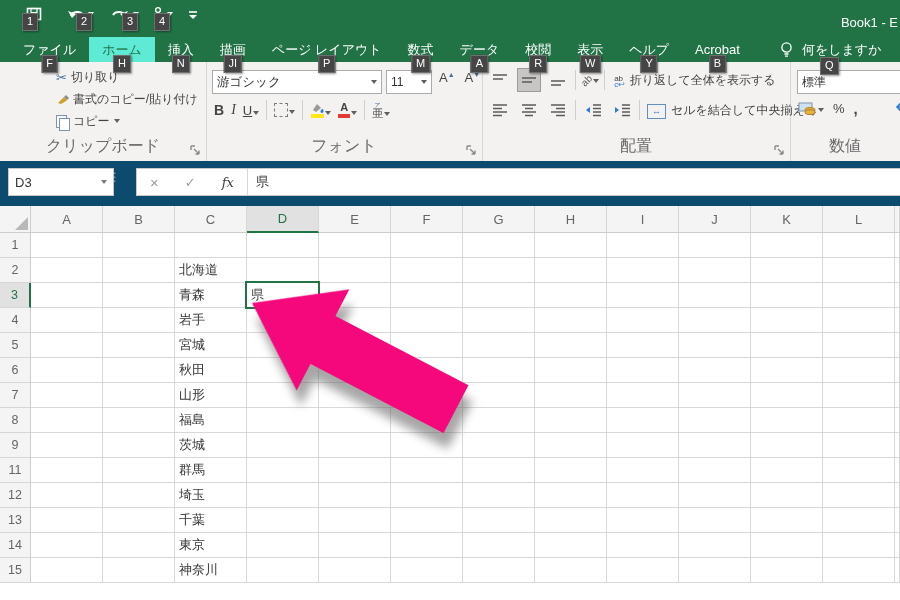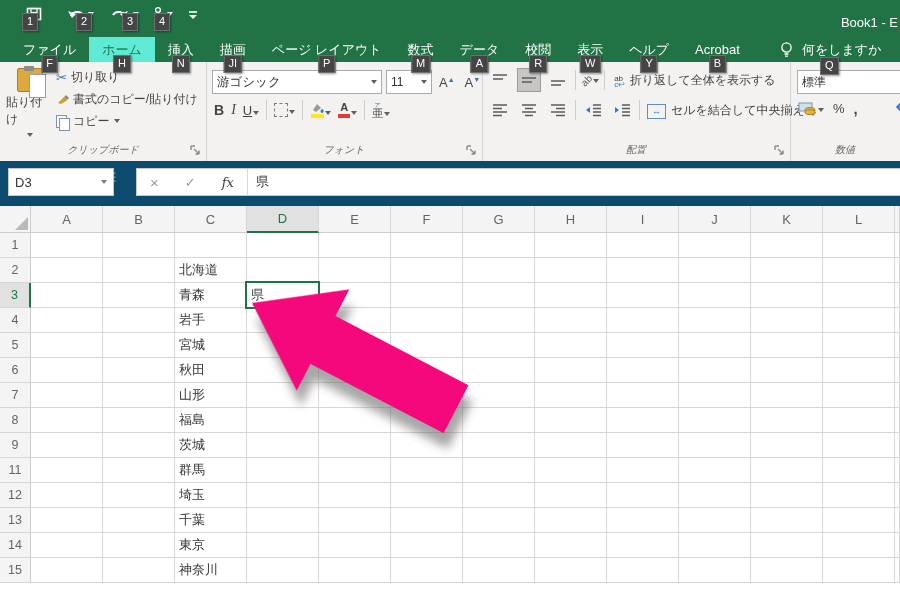--- a/index.html
+++ b/index.html
@@ -25,40 +25,40 @@
   .tabs{display:flex;padding-left:2px;}
   .tab{position:relative;display:flex;align-items:center;padding:0 13px;color:#fff;font-size:13px;cursor:default;}
   .tab.selected{background:#5eead4;color:var(--green);}
   .tab .tabtip{bottom:-11px;left:50%;transform:translateX(-50%);}
   .tellme{display:flex;align-items:center;margin-left:26px;color:#fff;font-size:13px;gap:8px;}
 
   
   .ribbon{position:absolute;left:0;top:62px;width:900px;height:99px;background:#f3f2f1;
           border-bottom:1px solid #d2d0ce;font-size:12px;}
   .grp{position:absolute;top:0;bottom:0;border-right:1px solid #d8d6d4;}
-  .grp-label{position:absolute;bottom:4px;left:0;right:0;text-align:center;color:#696969;font-size:10px;font-style:italic;}
+  .grp-label{position:absolute;bottom:4px;left:0;right:0;text-align:center;color:#696969;font-size:16px;}
   .launcher{position:absolute;right:5px;bottom:5px;width:11px;height:11px;}
   .grp-clip{left:0;width:206px;} .grp-font{left:206px;width:276px;}
   .grp-align{left:482px;width:308px;} .grp-num{left:790px;width:110px;border-right:none;}
 
   .paste-btn{position:absolute;left:6px;top:4px;width:48px;height:74px;display:flex;flex-direction:column;
              align-items:center;justify-content:flex-start;gap:2px;}
   .clipboard-ic{width:24px;height:30px;background:#dba940;border:1px solid #a8802c;border-radius:2px;position:relative;margin-top:2px;}
   .clipboard-ic:before{content:"";position:absolute;left:6px;top:-3px;width:10px;height:5px;background:#8a8a8a;border-radius:1px;}
   .clipboard-ic:after{content:"";position:absolute;right:-4px;top:5px;width:15px;height:22px;background:#fff;border:1px solid #9a9a9a;}
   .clip-rows{position:absolute;left:56px;top:4px;width:150px;}
   .clip-row{display:flex;align-items:center;height:22px;gap:4px;white-space:nowrap;}
   .scissors{color:#41719c;font-size:13px;}
   .copy-ic{width:9px;height:11px;border:1px solid #7d94ad;background:#fff;position:relative;margin-right:2px;}
   .copy-ic:before{content:"";position:absolute;left:2px;top:2px;width:9px;height:11px;border:1px solid #7d94ad;background:#fff;}
   .caret{width:0;height:0;border:3px solid transparent;border-top:4px solid #5f5f5f;margin-top:3px;}
 
   .combo{background:#fff;border:1px solid #ababab;height:22px;display:flex;align-items:center;
          padding:0 4px;justify-content:space-between;}
-  .font-row1{position:absolute;left:6px;top:8px;display:flex;gap:4px;align-items:center;}
+  .font-row1{position:absolute;left:6px;top:8px;display:flex;gap:4px;align-items:flex-start;}
   .combo-fontname{width:160px;font-size:12.5px;color:#333;}
   .combo-fontsize{width:36px;color:#333;}
   .grow-btn{font-size:13px;color:#444;padding:0 3px;position:relative;}
   .grow-btn sup{font-size:7px;color:#41719c;}
   .font-row2{position:absolute;left:8px;top:38px;display:flex;align-items:center;gap:7px;}
   .fbtn{display:flex;align-items:flex-end;gap:1px;}
   .b-ic{font-weight:bold;font-size:14px;color:#444;}
   .i-ic{font-style:italic;font-family:"Liberation Serif","DejaVu Serif",serif;font-size:14px;color:#444;}
   .u-ic{text-decoration:underline;font-size:13px;color:#444;}
   .vdiv{width:1px;height:20px;background:#d0cecb;}
@@ -228,25 +228,20 @@
         <path d="M5.5 13 H9.5 M6 15.2 H9" stroke="#fff" stroke-width="1.3"></path>
       </svg>
       <span>何をしますか</span>
     </div>
   </div>
   <span class="keytip" style="left:820px;top:57px">Q</span>
 
   <div class="ribbon">
 
     <div class="grp grp-clip">
-      <div class="paste-btn">
-        <div class="clipboard-ic"></div>
-        <span>貼り付け</span>
-        <span class="caret"></span>
-      </div>
       <div class="clip-rows">
         <div class="clip-row">
           <span class="scissors">✂</span>
           <span>切り取り</span>
         </div>
         <div class="clip-row">
           <svg width="13" height="13" viewBox="0 0 13 13">
             <path d="M2 10 L8 4 L11 7 L10 8 L5 11 Z" fill="#c9a227"></path>
             <path d="M8 4 L10 2 L13 5 L11 7 Z" fill="#8a8a8a"></path>
           </svg>

